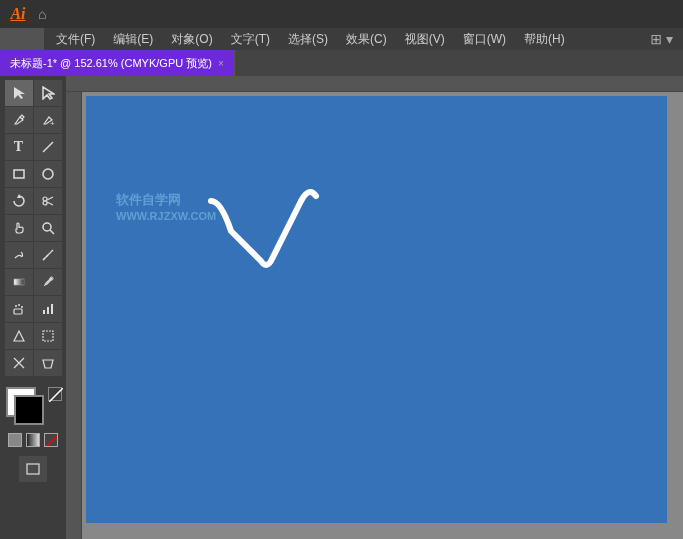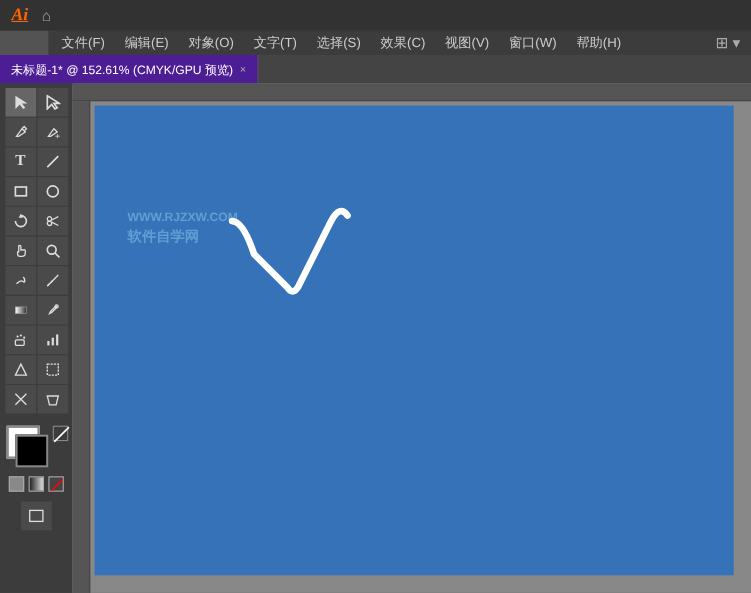--- a/index.html
+++ b/index.html
@@ -72,21 +72,21 @@
       color: #ddd;
       font-size: 11px;
       padding: 0 10px;
       height: 26px;
       border-right: 1px solid #555;
       cursor: pointer;
       gap: 6px;
       white-space: nowrap;
     }
     .tab.active {
-      background: #4c1d95;
+      background: #6d28d9;
       color: #fff;
     }
     .tab-close {
       color: #aaa;
       font-size: 10px;
       cursor: pointer;
     }
 
     
     #main {
@@ -467,22 +467,22 @@
 
     <div id="ruler-left">
       <svg width="16" height="100%">
         <rect width="16" height="100%" fill="#555"></rect>
       </svg>
     </div>
 
     <div id="document">
 
       <div id="watermark">
+        <div style="color:#5f9fd4; font-size:13px; font-weight:bold;">软件自学网</div>
         <div style="color:#5f9fd4; font-size:11px;">WWW.RJZXW.COM</div>
-        <div style="color:#5f9fd4; font-size:13px; font-weight:bold;">软件自学网</div>
       </div>
 
       <div id="v-shape">
         <svg width="130" height="90" viewBox="0 0 130 90">
           <path d="M10,20 Q20,20 30,50 L60,80 Q65,88 70,80 L100,20 Q108,5 115,15" fill="none" stroke="white" stroke-width="6" stroke-linecap="round" stroke-linejoin="round"></path>
         </svg>
       </div>
 
     </div>
   </div>

